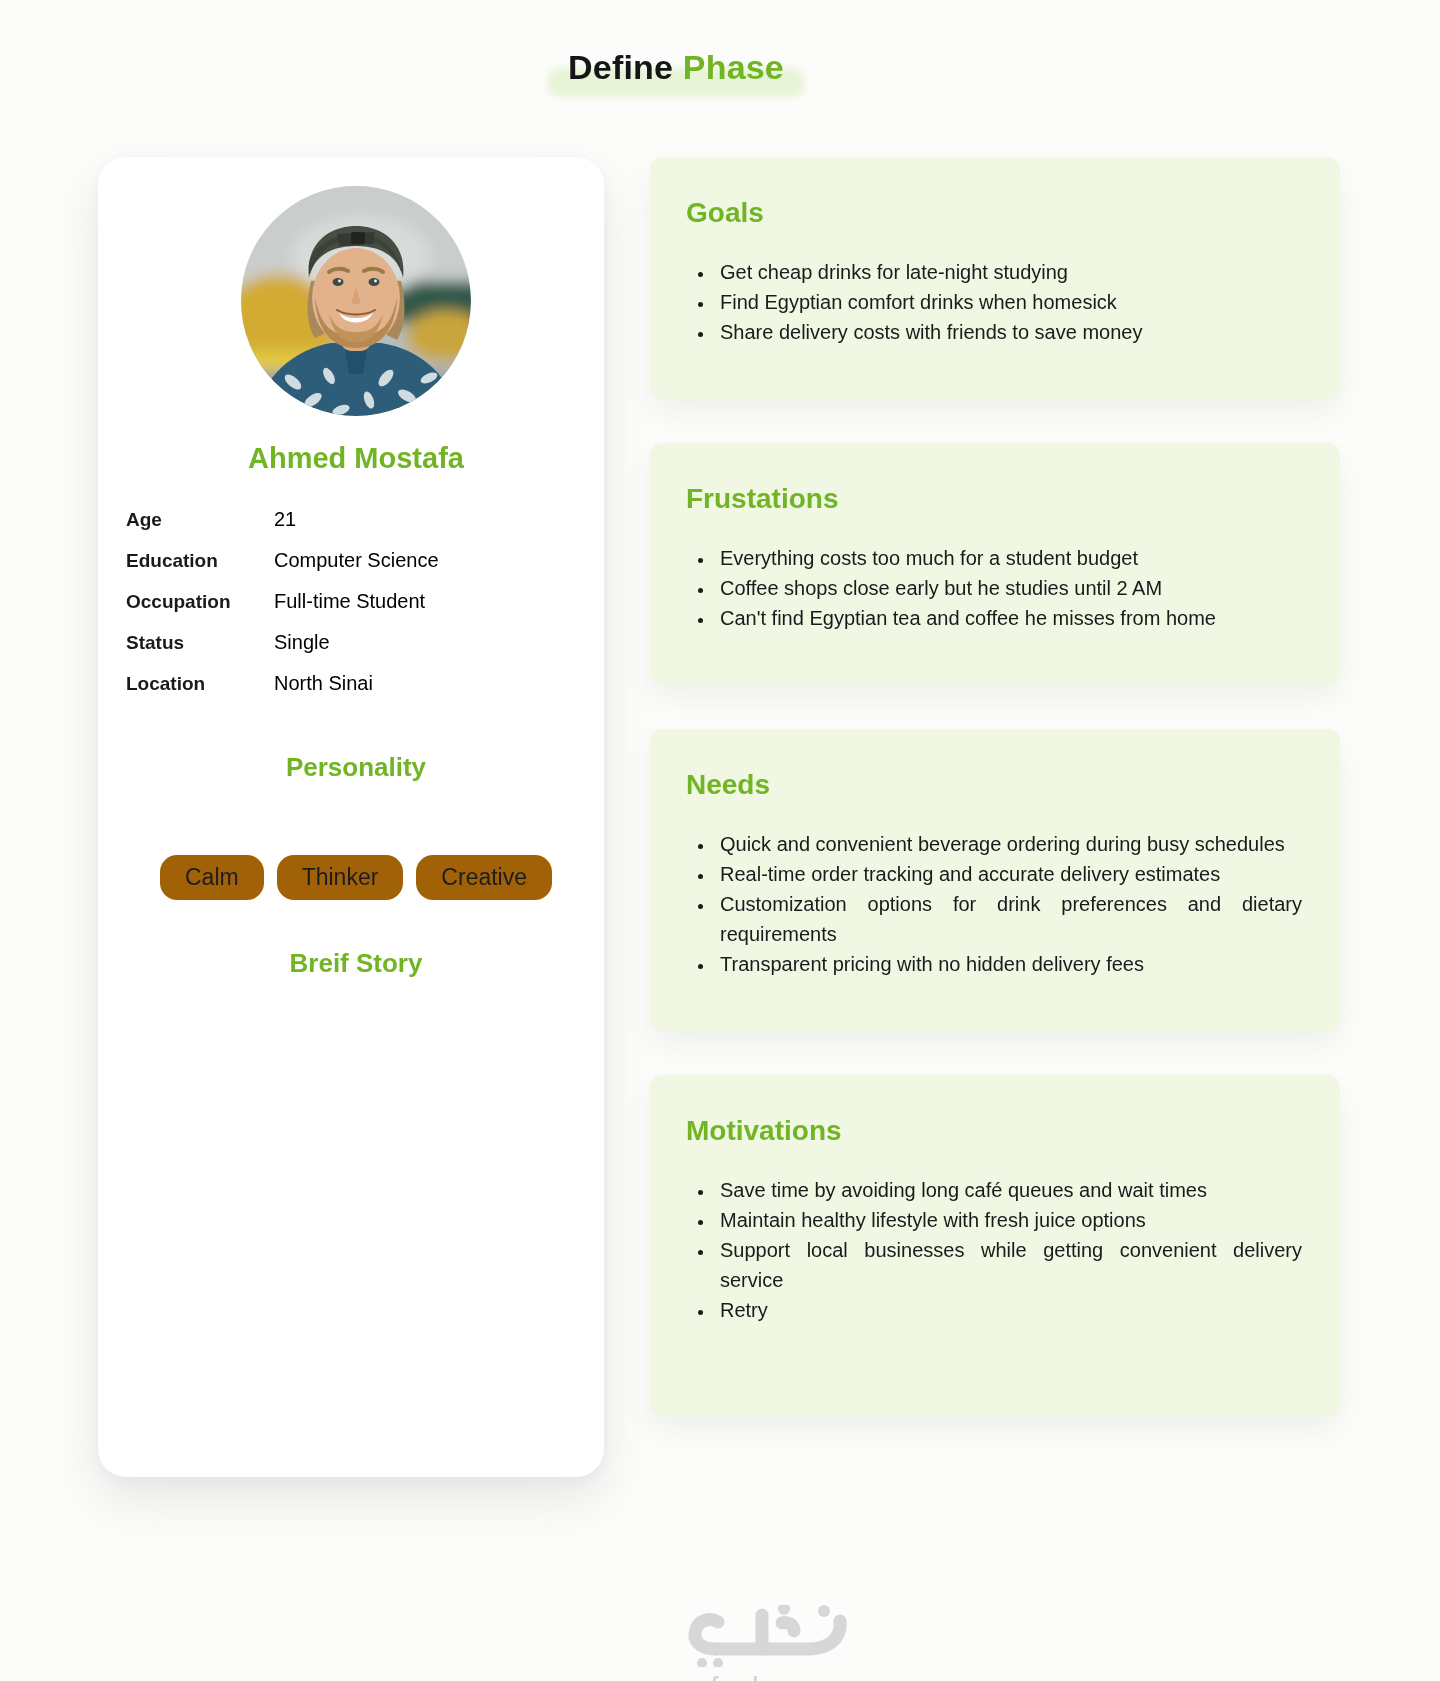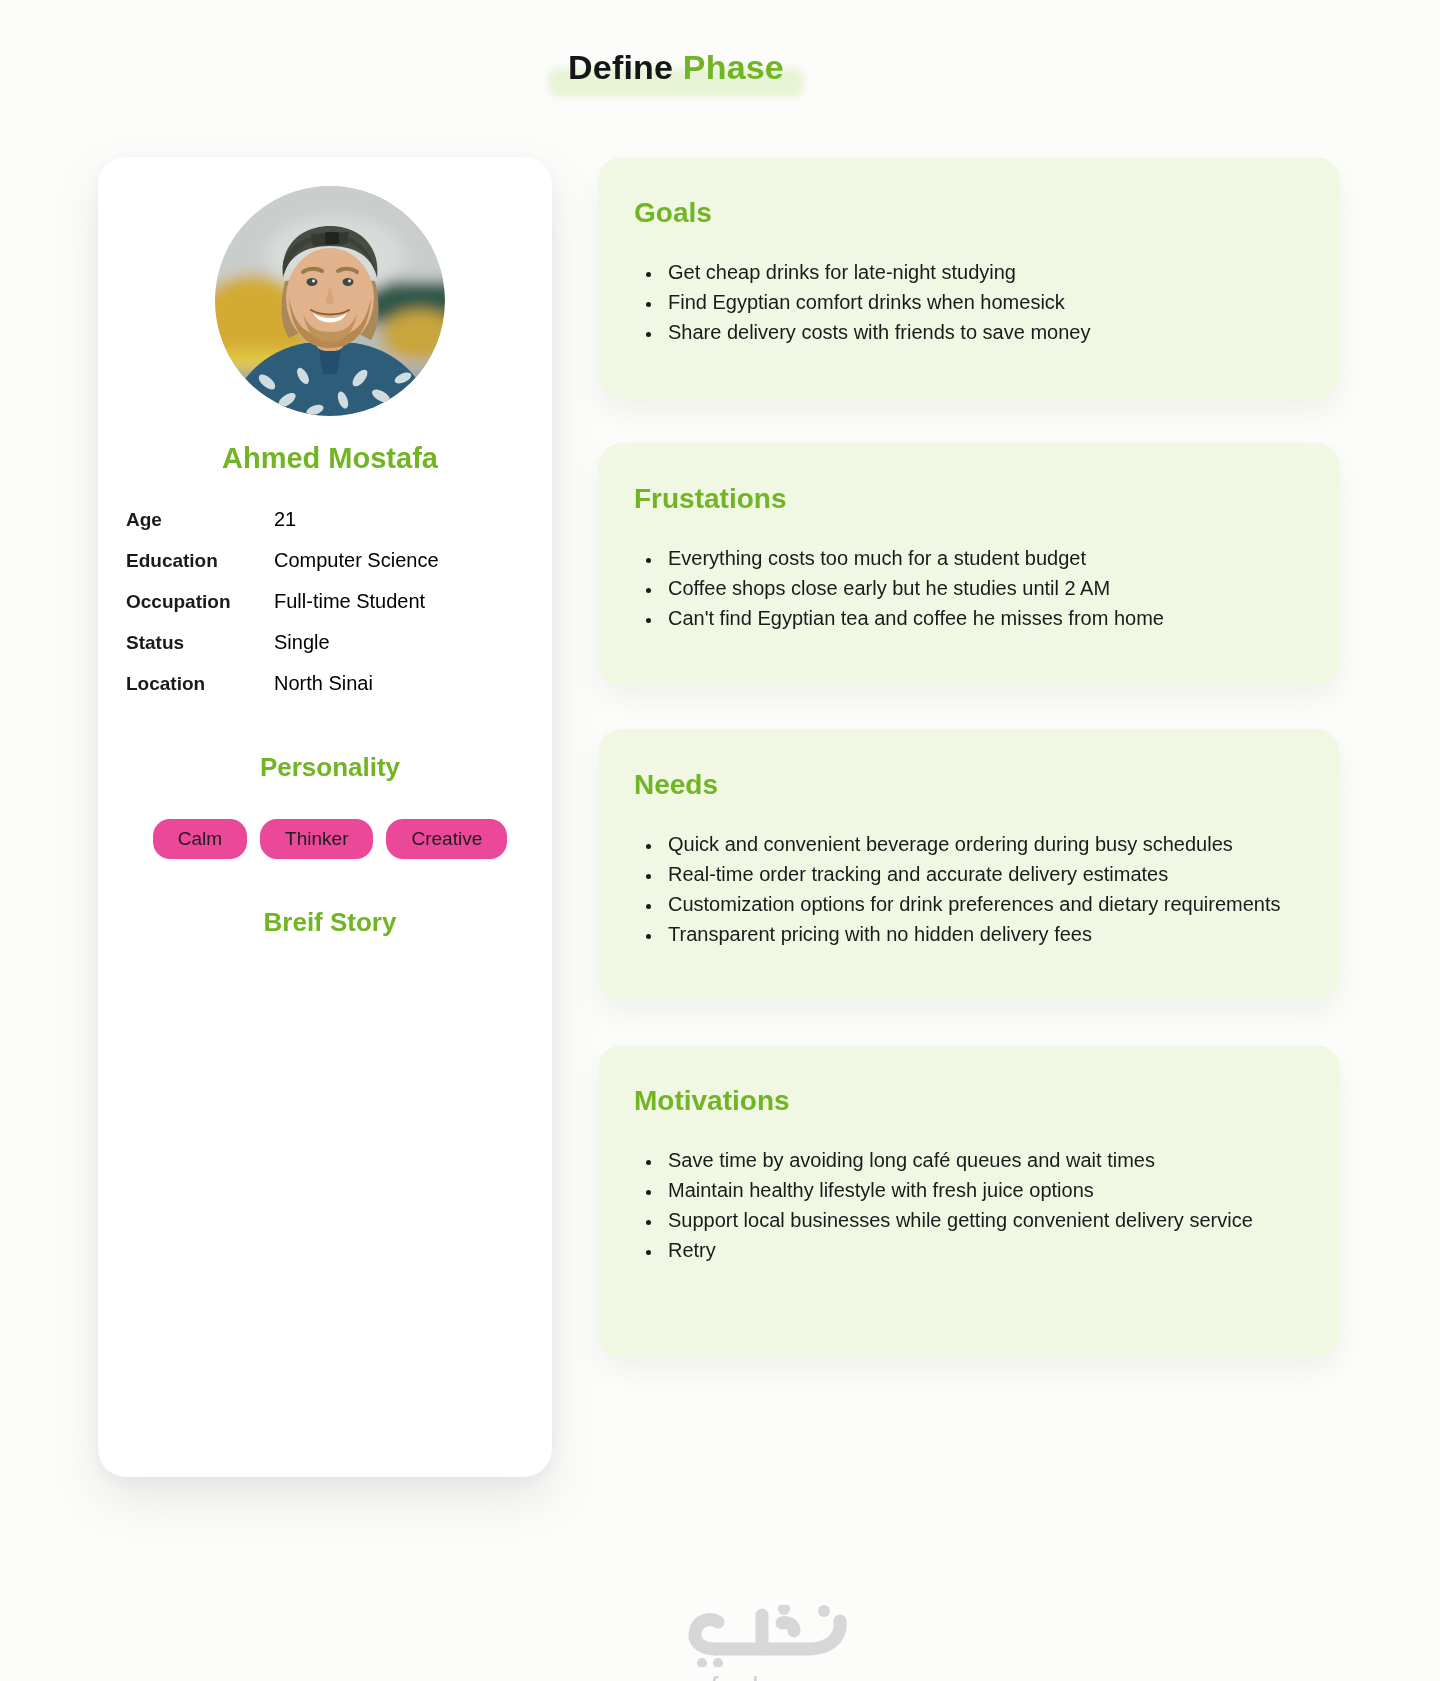--- a/index.html
+++ b/index.html
@@ -28,50 +28,50 @@
   .user-persona-heading {
     margin:58px 0 0 138px;
     font-size:27px; font-weight:600; color:#141414;
   }
 
   
   .content { display:flex; margin:70px 100px 0 98px; gap:46px; align-items:flex-start; }
 
   
   .persona-card {
-    width:454px; min-height:1320px; background:#ffffff;
+    width:506px; min-height:1320px; background:#ffffff;
     border-radius:28px; padding:29px 12px 40px 22px;
     box-shadow:0 22px 48px rgba(140,145,140,.18), 0 4px 14px rgba(0,0,0,.04);
     flex-shrink:0;
   }
   .avatar-wrap { width:230px; height:230px; margin:0 auto; border-radius:50%; overflow:hidden; background:#c2c6c4; }
   .persona-name { margin-top:26px; text-align:center; font-size:29px; font-weight:700; color:#71b424; }
 
   .details { margin-top:24px; padding:0 6px; }
   .detail-row { display:flex; height:41px; align-items:center; }
   .detail-label { width:148px; font-size:19px; font-weight:700; color:#1a1a1a; }
   .detail-value { font-size:20px; font-weight:400; color:#000000; }
 
   .personality-heading, .story-heading {
     margin-top:48px; text-align:center; font-size:26px; font-weight:700; color:#71b424;
   }
   .traits { margin-top:36px; display:flex; justify-content:center; gap:13px; }
   .trait-pill {
-    background:#ec4899; border-radius:17px; padding:9px 25px;
-    font-size:19px; font-weight:500; color:#1d1d1d; white-space:nowrap;
+    background:#a16207; border-radius:17px; padding:9px 25px;
+    font-size:23px; font-weight:500; color:#1d1d1d; white-space:nowrap;margin-top:36px;
   }
   .story-text {
     margin:40px 8px 0 8px; font-size:20px; line-height:29px;
     color:#4c4c4c; text-align:justify;
   }
 
   
   .panels { flex:1; display:flex; flex-direction:column; gap:44px; }
   .panel {
-    background:#f0f7e3; border-radius:24px;
+    background:#f0f7e3; border-radius:12px;
     padding:40px 38px 52px 36px;
     box-shadow:0 14px 30px rgba(0,0,0,.05);
   }
   .panel-heading { font-size:28px; font-weight:700; color:#71b424; }
   .panel ul { margin:28px 0 0 0; padding-left:28px; }
   .panel li {
     font-size:20px; line-height:30px; color:#1b1b1b; text-align:justify;
     padding-left:6px;
   }
   .panel li::marker { color:#1b1b1b; font-size:16px; }

